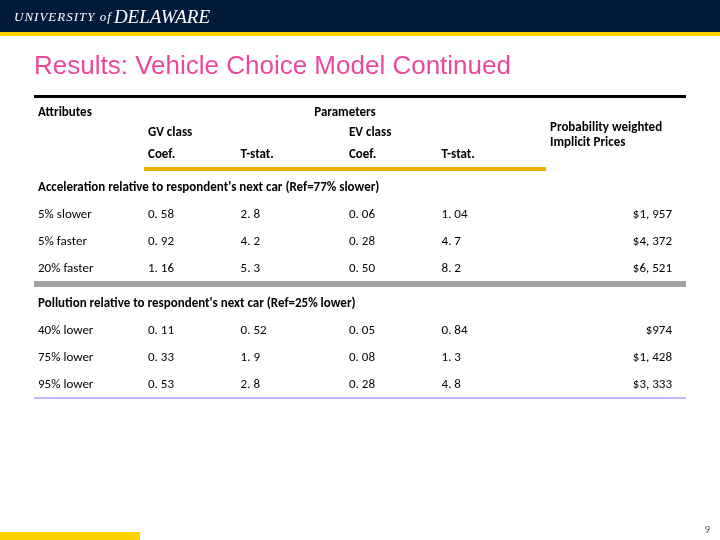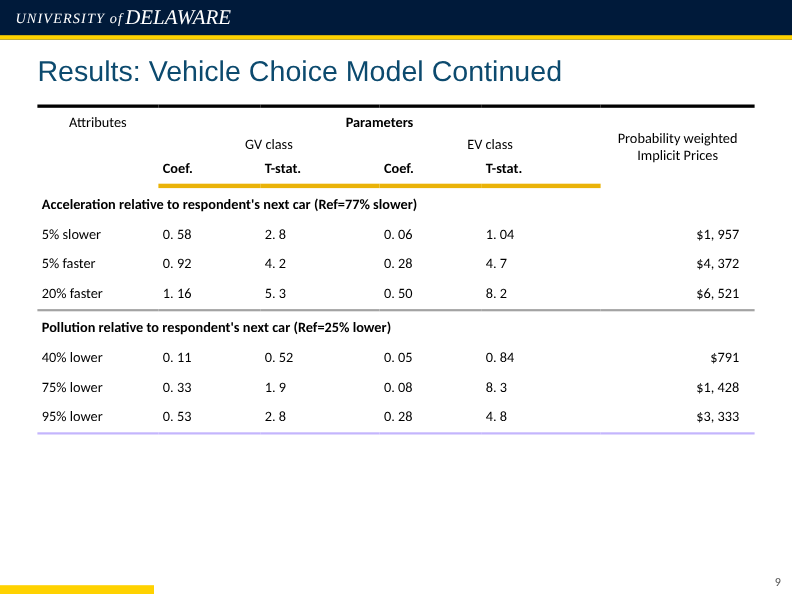--- a/index.html
+++ b/index.html
@@ -44,56 +44,56 @@
     right: 0;
     height: 4px;
     background: #ffd200;
   }
   .slide {
     padding: 14px 34px 0 34px;
   }
   .title {
     font-size: 26px;
     font-weight: 400;
-    color: #0c4a6e;
+    color: #ec4899;
     margin-bottom: 14px;
     font-family: Arial, sans-serif;
   }
   table {
     width: 100%;
     border-collapse: collapse;
     font-size: 13px;
   }
   th, td {
     text-align: left;
     padding: 5px 4px;
     font-weight: 400;
   }
-  th.bold, td.bold, .bold { font-weight: 400; text-align: center; }
+  th.bold, td.bold, .bold { font-weight: 700; }
   .param-header td {
     border-top: 3px solid #000;
     padding-top: 6px;
   }
   .param-title {
     text-align: center;
     font-weight: 700;
     margin-top: 19px;
   }
   .class-row td { padding-top: 0; padding-bottom: 2px; }
   .coef-row td {
     border-bottom: 4px solid #eab308;
     font-weight: 700;
     padding-bottom: 6px;
   }
   .section-row td {
     font-weight: 700;
     padding-top: 8px;
     padding-bottom: 6px;
   }
-  .sec2 td { border-top: 2px solid #a3a3a3; margin-left: 20px; }
+  .sec2 td { border-top: 6px solid #a3a3a3; margin-left: 20px; }
   .data-row td { padding-top: 6px; padding-bottom: 6px; margin-top: 16px; }
   .price { text-align: right; padding-right: 14px; }
   tbody tr.last td { border-bottom: 2px solid #c4b5fd; }
   .footer-bar {
     position: absolute;
     bottom: 0;
     left: 0;
     width: 140px;
     height: 8px;
     background: #ffd200;
@@ -168,28 +168,28 @@
 
       <tr class="section-row sec2">
         <td colspan="6">Pollution relative to respondent's next car (Ref=25% lower)</td>
       </tr>
       <tr class="data-row">
         <td>40% lower</td>
         <td>0. 11</td>
         <td>0. 52</td>
         <td>0. 05</td>
         <td>0. 84</td>
-        <td class="price">$791</td>
+        <td class="price">$974</td>
       </tr>
       <tr class="data-row">
         <td>75% lower</td>
         <td>0. 33</td>
         <td>1. 9</td>
         <td>0. 08</td>
-        <td>8. 3</td>
+        <td>1. 3</td>
         <td class="price">$1, 428</td>
       </tr>
       <tr class="data-row last">
         <td>95% lower</td>
         <td>0. 53</td>
         <td>2. 8</td>
         <td>0. 28</td>
         <td>4. 8</td>
         <td class="price">$3, 333</td>
       </tr>

